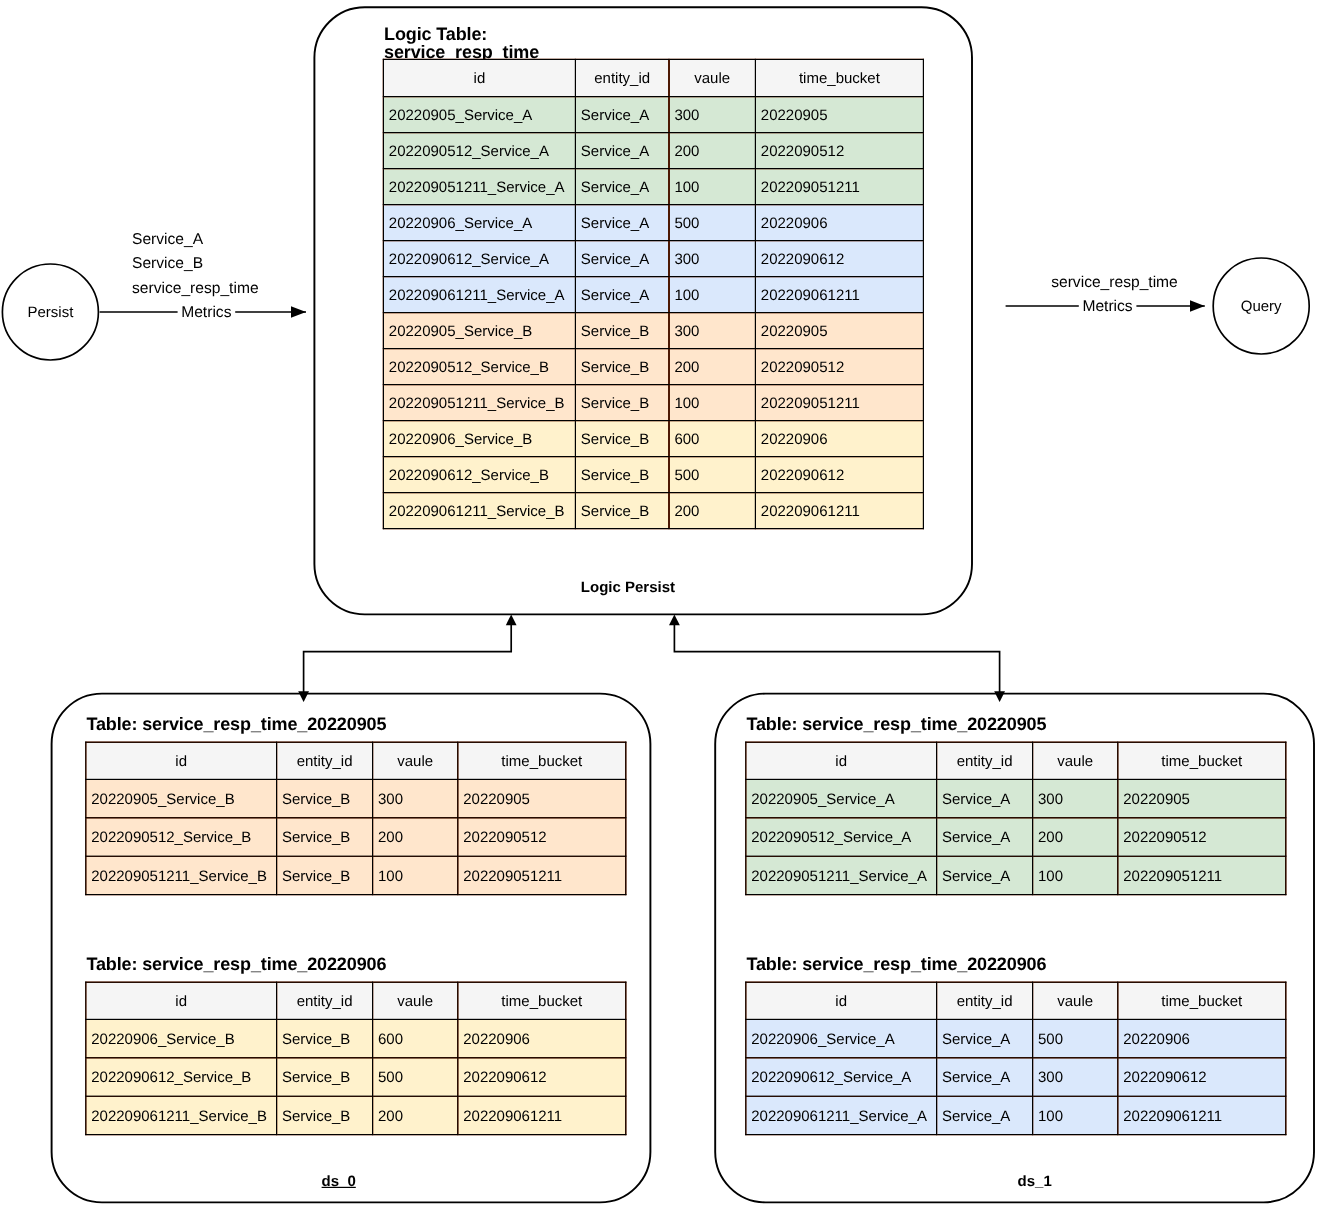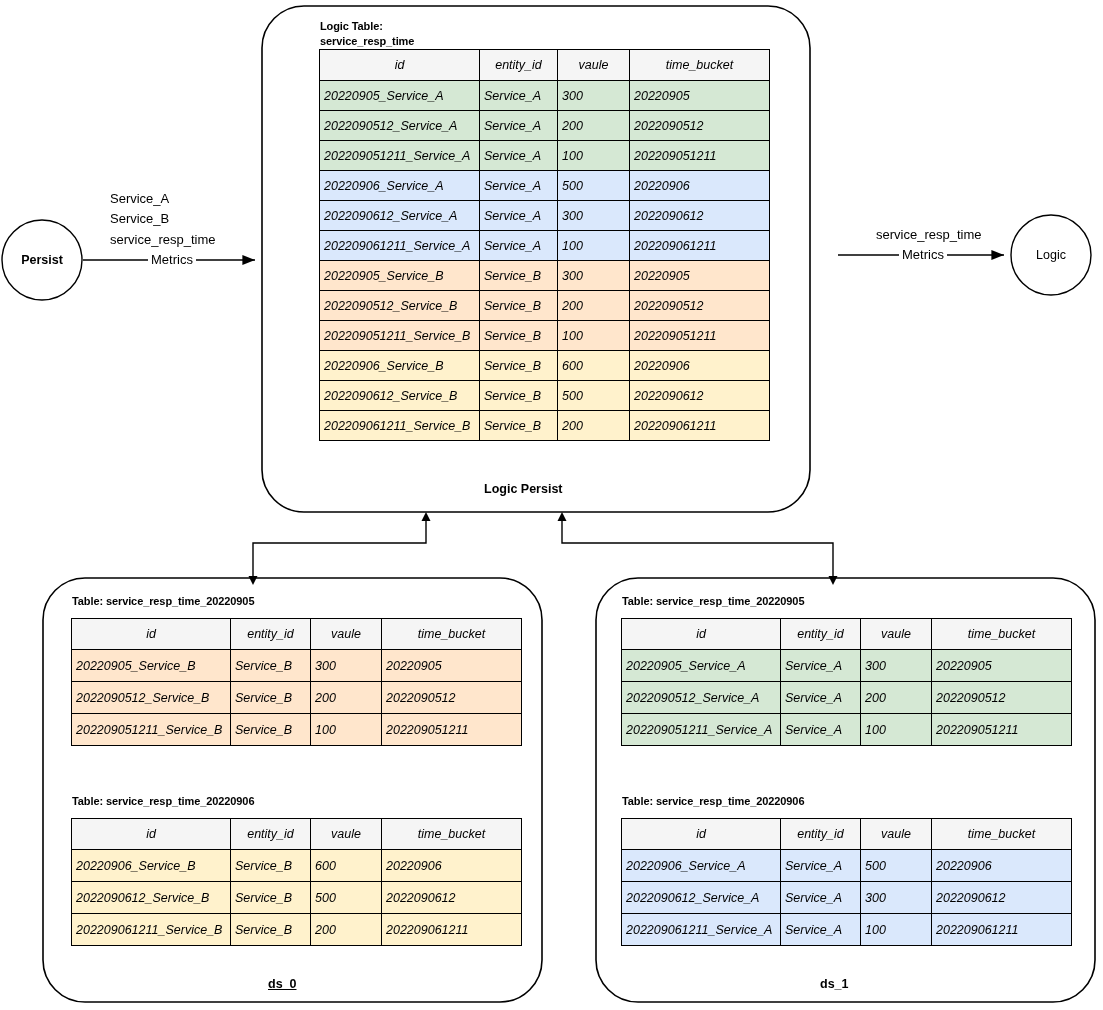--- a/index.html
+++ b/index.html
@@ -28,38 +28,37 @@
     line-height:14px;
   }
   .edge-text{
     position:absolute;
     font-size:13px;
     white-space:nowrap;
     text-align:center;
   }
   .panel-title{
     position:absolute;
-    font-size:11px;
+    font-size:15px;
     font-weight:bold;
     white-space:nowrap;
     letter-spacing:-0.1px;
   }
   .container-caption{
     position:absolute;
     font-size:12.5px;
     font-weight:bold;
     white-space:nowrap;
   }
   table.grid{
     position:absolute;
     border-collapse:collapse;
     table-layout:fixed;
     background:#c2410c;
     font-size:12.5px;
-    font-style:italic;
   }
   table.grid th, table.grid td{
     border:1px solid #000000;
     height:29px;
     padding:0 4px;
     font-weight:normal;
     overflow:hidden;
     white-space:nowrap;
   }
   table.grid thead th{
@@ -102,22 +101,22 @@
 
     <path d="M253,578 L253,543 L426,543 L426,519" fill="none" stroke="#000000" stroke-width="1.4"></path>
     <path d="M426,512 L421.5,521 L430.5,521 z" fill="#000000"></path>
     <path d="M253,585 L248.5,576 L257.5,576 z" fill="#000000"></path>
 
     <path d="M833,578 L833,543 L562,543 L562,519" fill="none" stroke="#000000" stroke-width="1.4"></path>
     <path d="M562,512 L557.5,521 L566.5,521 z" fill="#000000"></path>
     <path d="M833,585 L828.5,576 L837.5,576 z" fill="#000000"></path>
   </svg>
 
-  <div class="circle-label" style="left:2px; top:253px;font-weight:bold;">Persist</div>
-  <div class="circle-label" style="left:1011px; top:248px;">Logic</div>
+  <div class="circle-label" style="left:2px; top:253px;">Persist</div>
+  <div class="circle-label" style="left:1011px; top:248px;">Query</div>
 
   <div class="edge-text" style="left:110px; top:191px;">Service_A</div>
   <div class="edge-text" style="left:110px; top:211px;">Service_B</div>
   <div class="edge-text" style="left:110px; top:232px;">service_resp_time</div>
   <div class="edge-text" style="left:148px; top:252px; background:#ffffff; padding:0 3px;">Metrics</div>
 
   <div class="edge-text" style="left:876px; top:227px;">service_resp_time</div>
   <div class="edge-text" style="left:899px; top:247px; background:#ffffff; padding:0 3px;">Metrics</div>
 
   <div class="panel-title" style="left:320px; top:20px;">Logic Table:</div>
@@ -363,15 +362,15 @@
         </tr>
         <tr class="row-blue">
           <td>202209061211_Service_A</td>
           <td>Service_A</td>
           <td>100</td>
           <td>202209061211</td>
         </tr>
       </tbody>
   </table>
 
-  <div class="container-caption" style="left:820px; top:977px;text-align:right;">ds_1</div>
+  <div class="container-caption" style="left:848px; top:977px;text-align:right;">ds_1</div>
 
 </div>
 
 </body></html>

